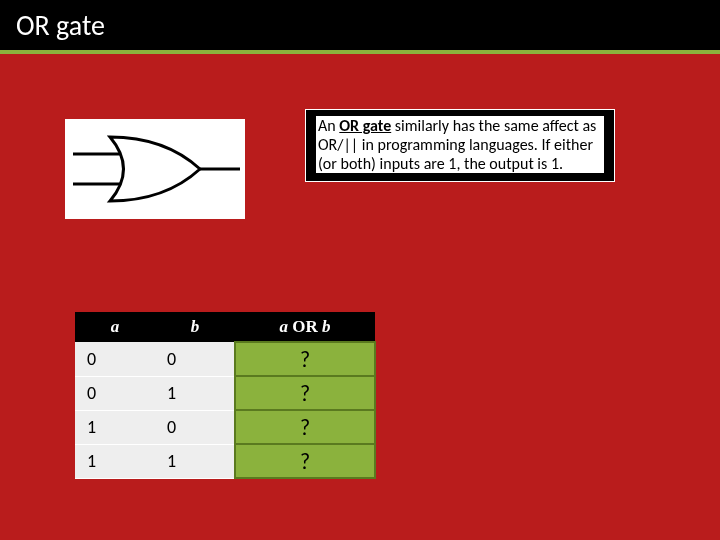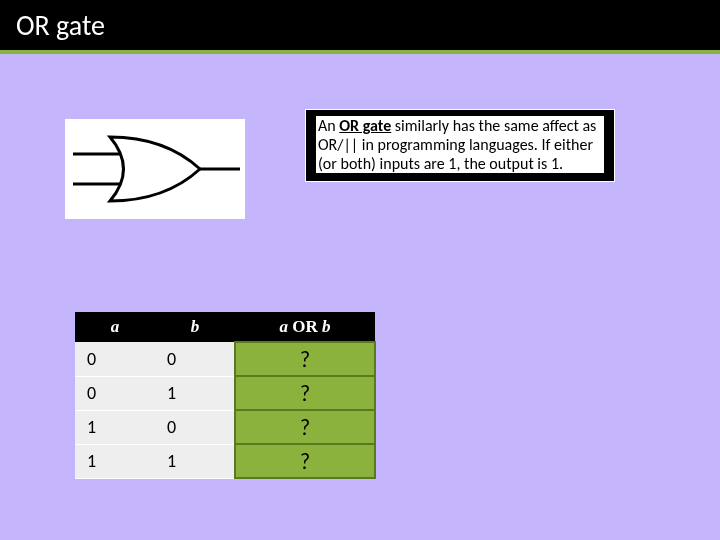--- a/index.html
+++ b/index.html
@@ -26,21 +26,21 @@
   }
   .accent-line {
     width: 100%;
     height: 4px;
     background: #8bb23d;
   }
   .content {
     position: relative;
     width: 100%;
     height: calc(100% - 54px);
-    background: #c4b5fd;
+    background: #b91c1c;
   }
   .gate-svg {
     position: absolute;
     left: 65px;
     top: 65px;
   }
   .desc-box {
     position: absolute;
     left: 305px;
     top: 55px;

